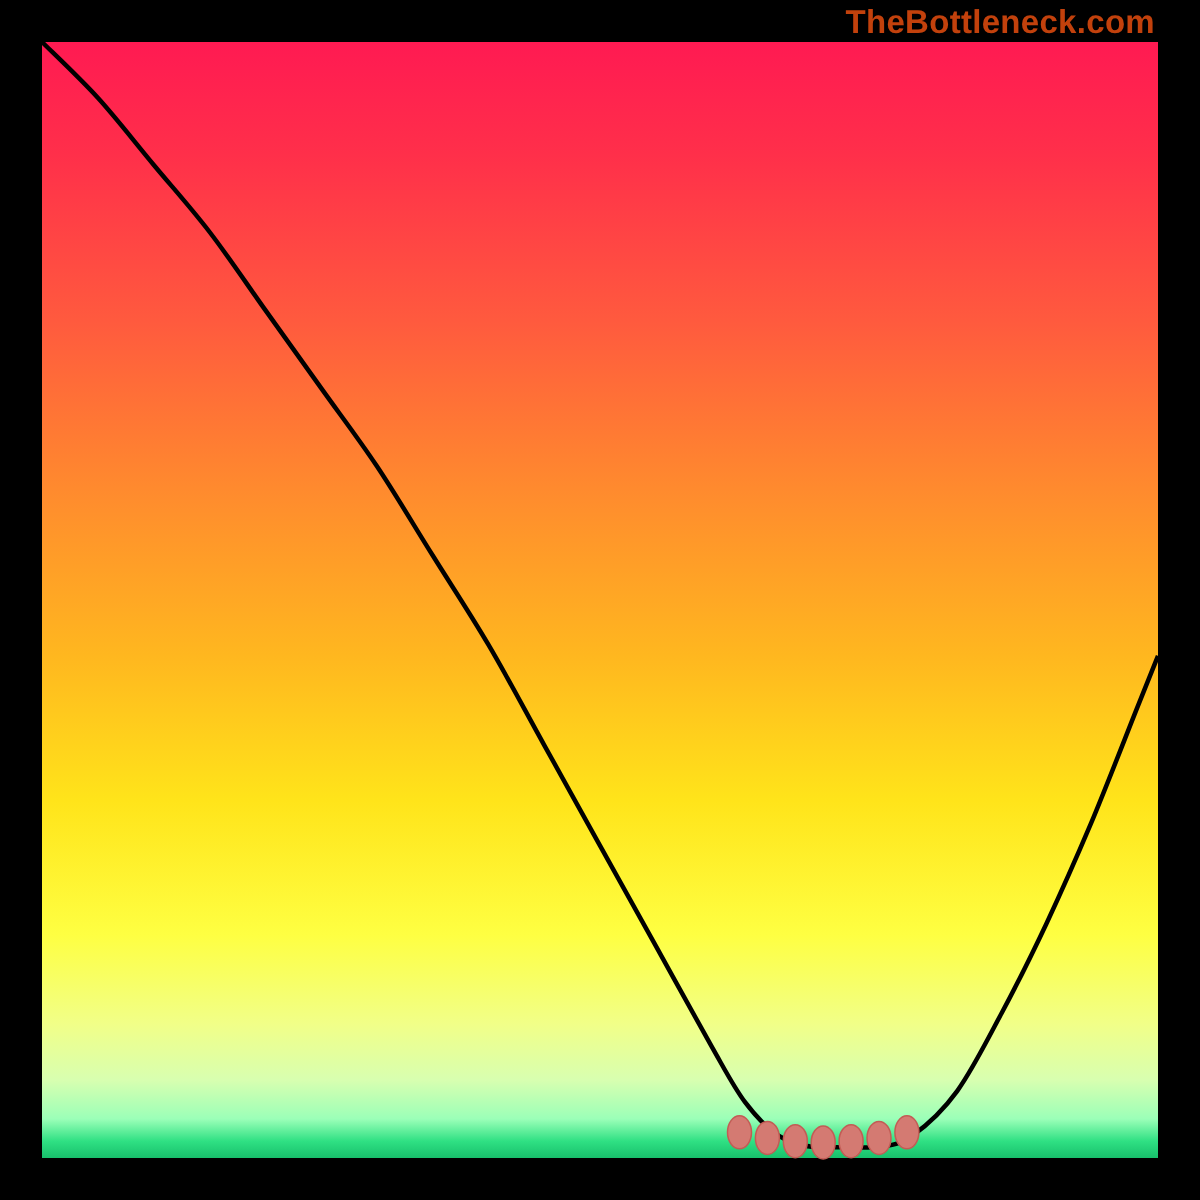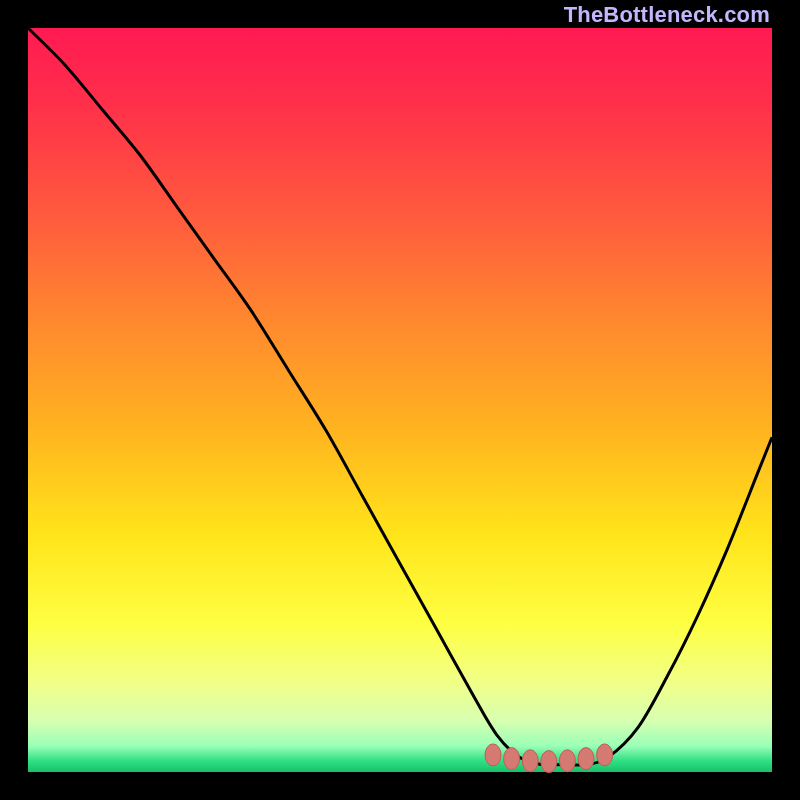--- a/index.html
+++ b/index.html
@@ -39,21 +39,21 @@
       #18c06c 100%
     );
   }
   .watermark {
     position: absolute;
     top: 2px;
     right: 30px;
     font-family: Arial, Helvetica, sans-serif;
     font-size: 22px;
     font-weight: 600;
-    color: #c4b5fd;
+    color: #c2410c;
     letter-spacing: 0.2px;
   }
   svg.curve {
     position: absolute;
     left: 28px;
     top: 28px;
     width: 744px;
     height: 744px;
     overflow: visible;
   }

